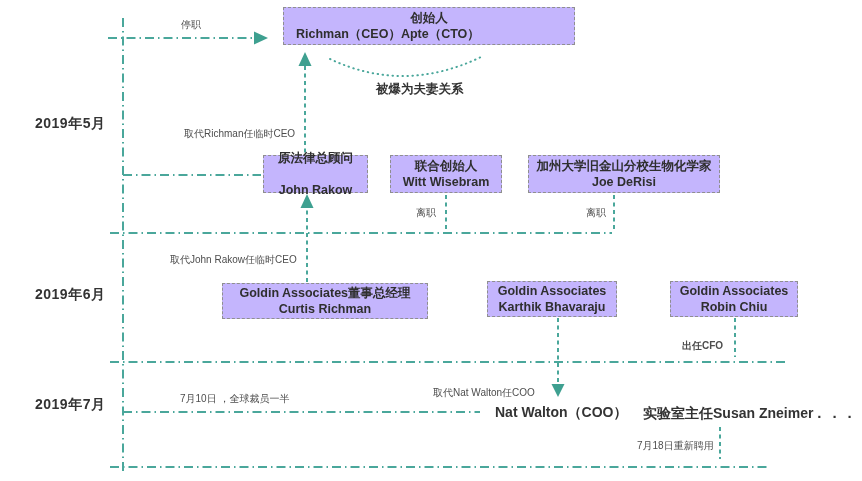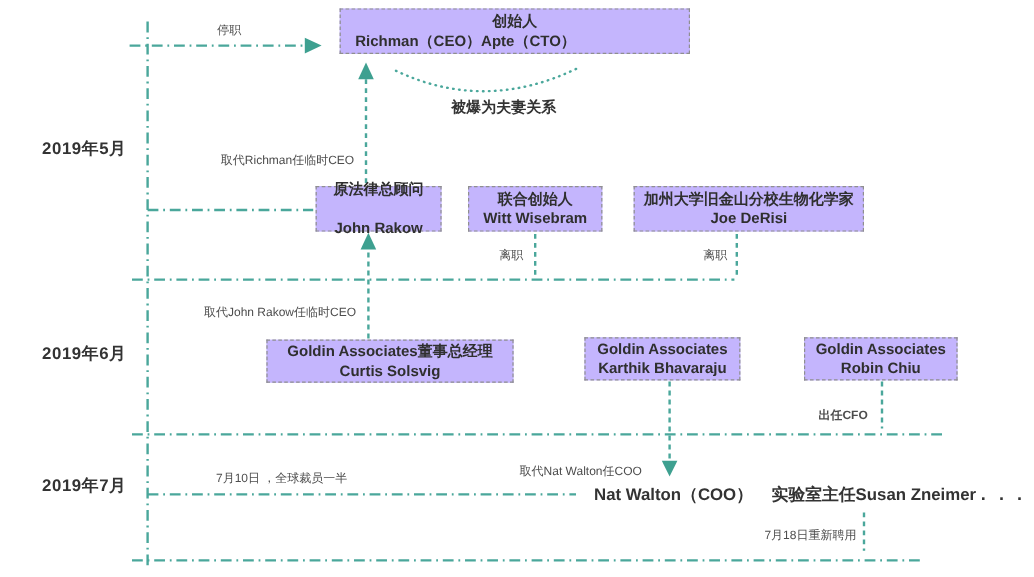--- a/index.html
+++ b/index.html
@@ -81,21 +81,21 @@
     <div>联合创始人</div>
     <div>Witt Wisebram</div>
   </div>
   <div class="box" style="left:528px;top:155px;width:192px;height:38px;">
     <div>加州大学旧金山分校生物化学家</div>
     <div>Joe DeRisi</div>
   </div>
 
   <div class="box" style="left:222px;top:283px;width:206px;height:36px;">
     <div>Goldin Associates董事总经理</div>
-    <div>Curtis Solsvig</div>
+    <div>Curtis Richman</div>
   </div>
   <div class="box" style="left:487px;top:281px;width:130px;height:36px;">
     <div>Goldin Associates</div>
     <div>Karthik Bhavaraju</div>
   </div>
   <div class="box" style="left:670px;top:281px;width:128px;height:36px;">
     <div>Goldin Associates</div>
     <div>Robin Chiu</div>
   </div>
 

